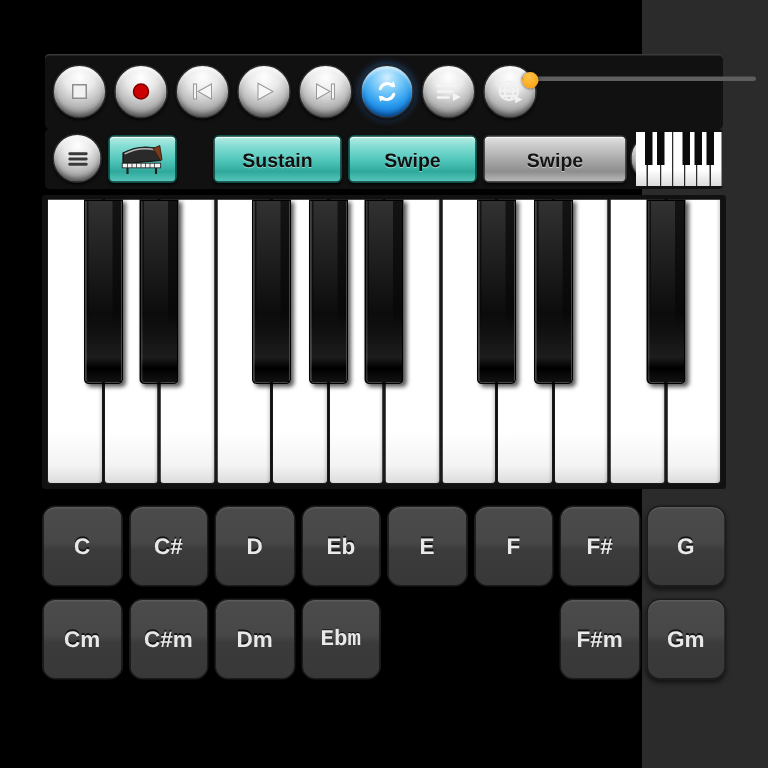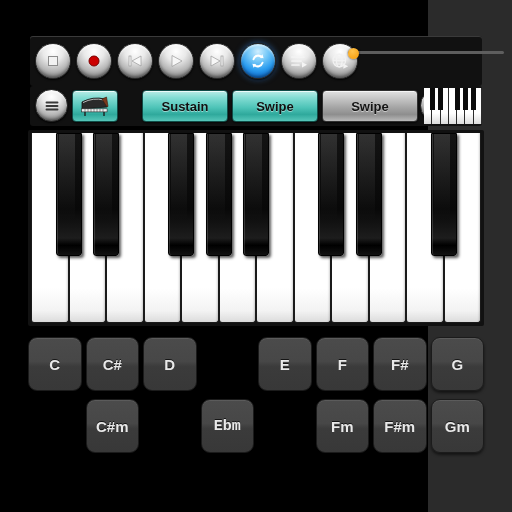--- a/index.html
+++ b/index.html
@@ -303,27 +303,29 @@
         <div class="bkey" style="left: 324.5px;"></div>
         <div class="bkey" style="left: 399.5px;"></div>
       </div>
   </div>
 
   <div class="chords">
     <div class="chordrow r1">
         <div class="pad" style="left: 0px; width: 53.5px;">C</div>
         <div class="pad" style="left: 57.5px; width: 53.5px;">C#</div>
         <div class="pad" style="left: 115px; width: 53.5px;">D</div>
+        <div class="pad" style="left: 172.5px; width: 53.5px;">Eb</div>
         <div class="pad" style="left: 230px; width: 53.5px;">E</div>
         <div class="pad" style="left: 287.5px; width: 53.5px;">F</div>
         <div class="pad" style="left: 345px; width: 53.5px;">F#</div>
         <div class="pad" style="left: 402.5px; width: 53.5px;">G</div>
       </div>
     <div class="chordrow r2">
+        <div class="pad" style="left: 0px; width: 53.5px;">Cm</div>
         <div class="pad" style="left: 57.5px; width: 53.5px; text-align: right;">C#m</div>
+        <div class="pad" style="left: 115px; width: 53.5px;">Dm</div>
         <div class="pad" style="left: 172.5px; width: 53.5px; font-family: Liberation Mono, monospace;">Ebm</div>
-        <div class="pad" style="left: 287.5px; width: 53.5px;">Fm</div>
         <div class="pad" style="left: 402.5px; width: 53.5px;">Gm</div>
         <div class="pad" style="left: 345px; width: 53.5px;">F#m</div>
       </div>
   </div>
 
 </div>
 
 </body></html>

